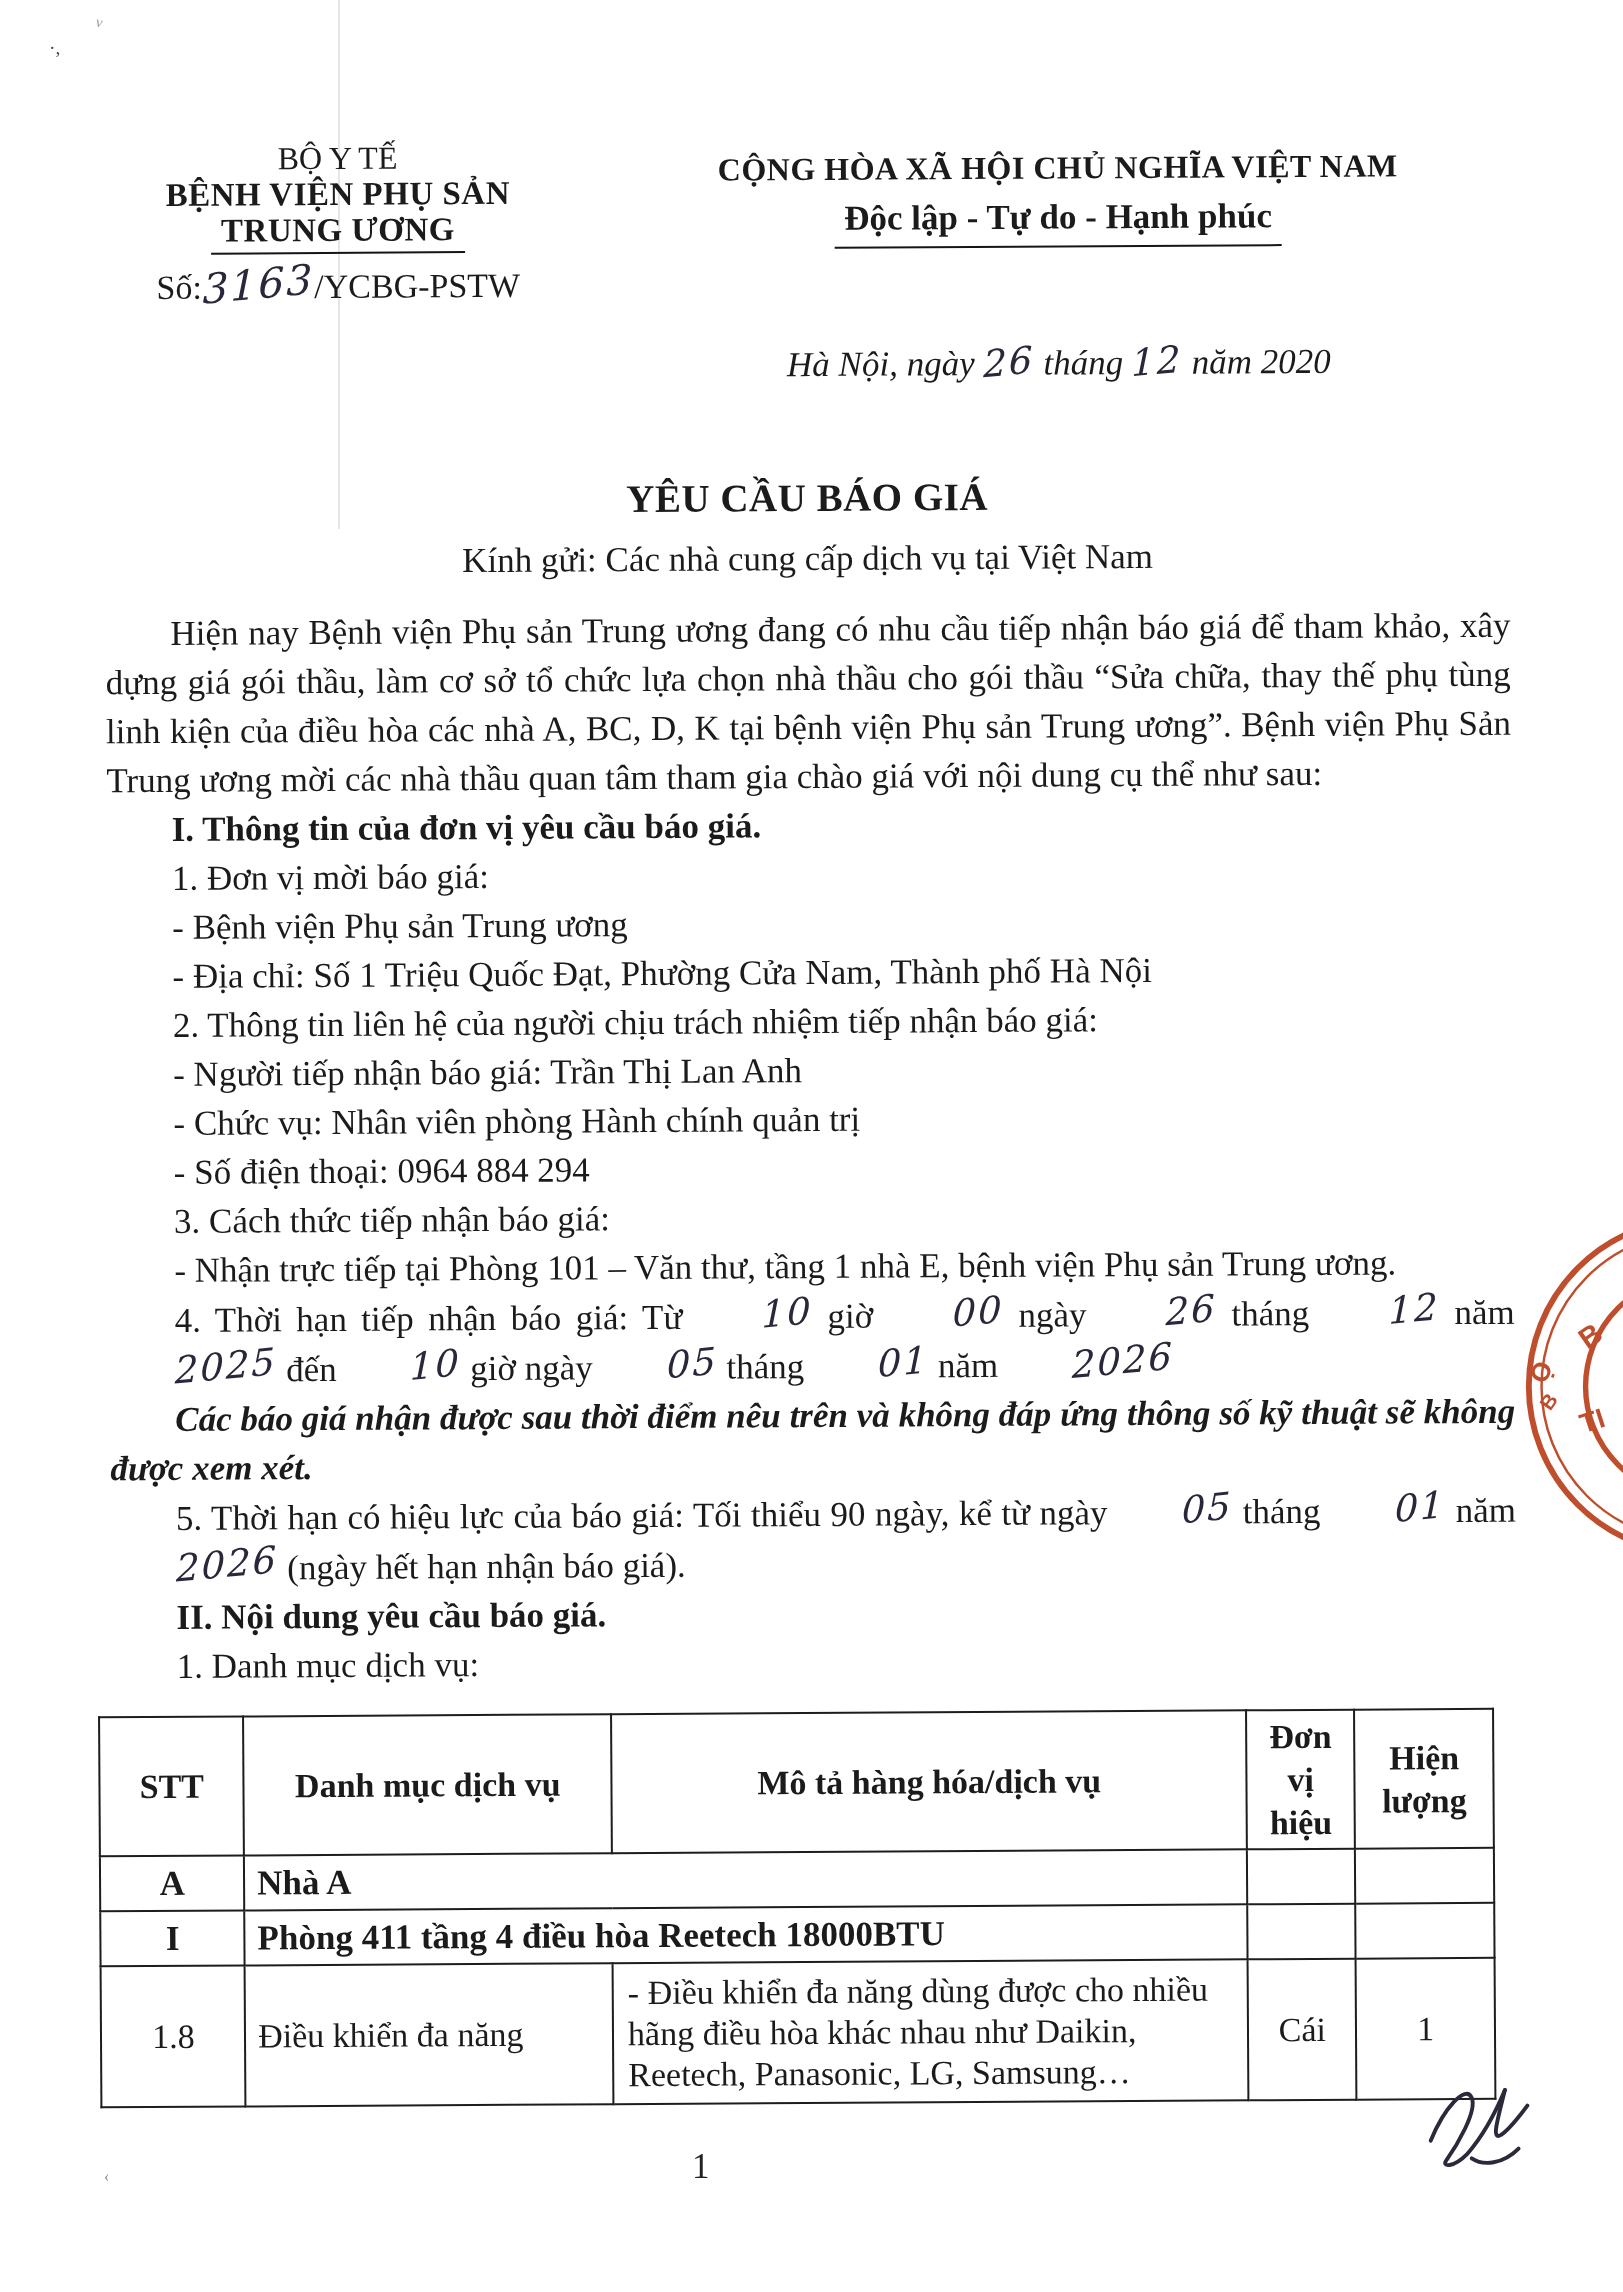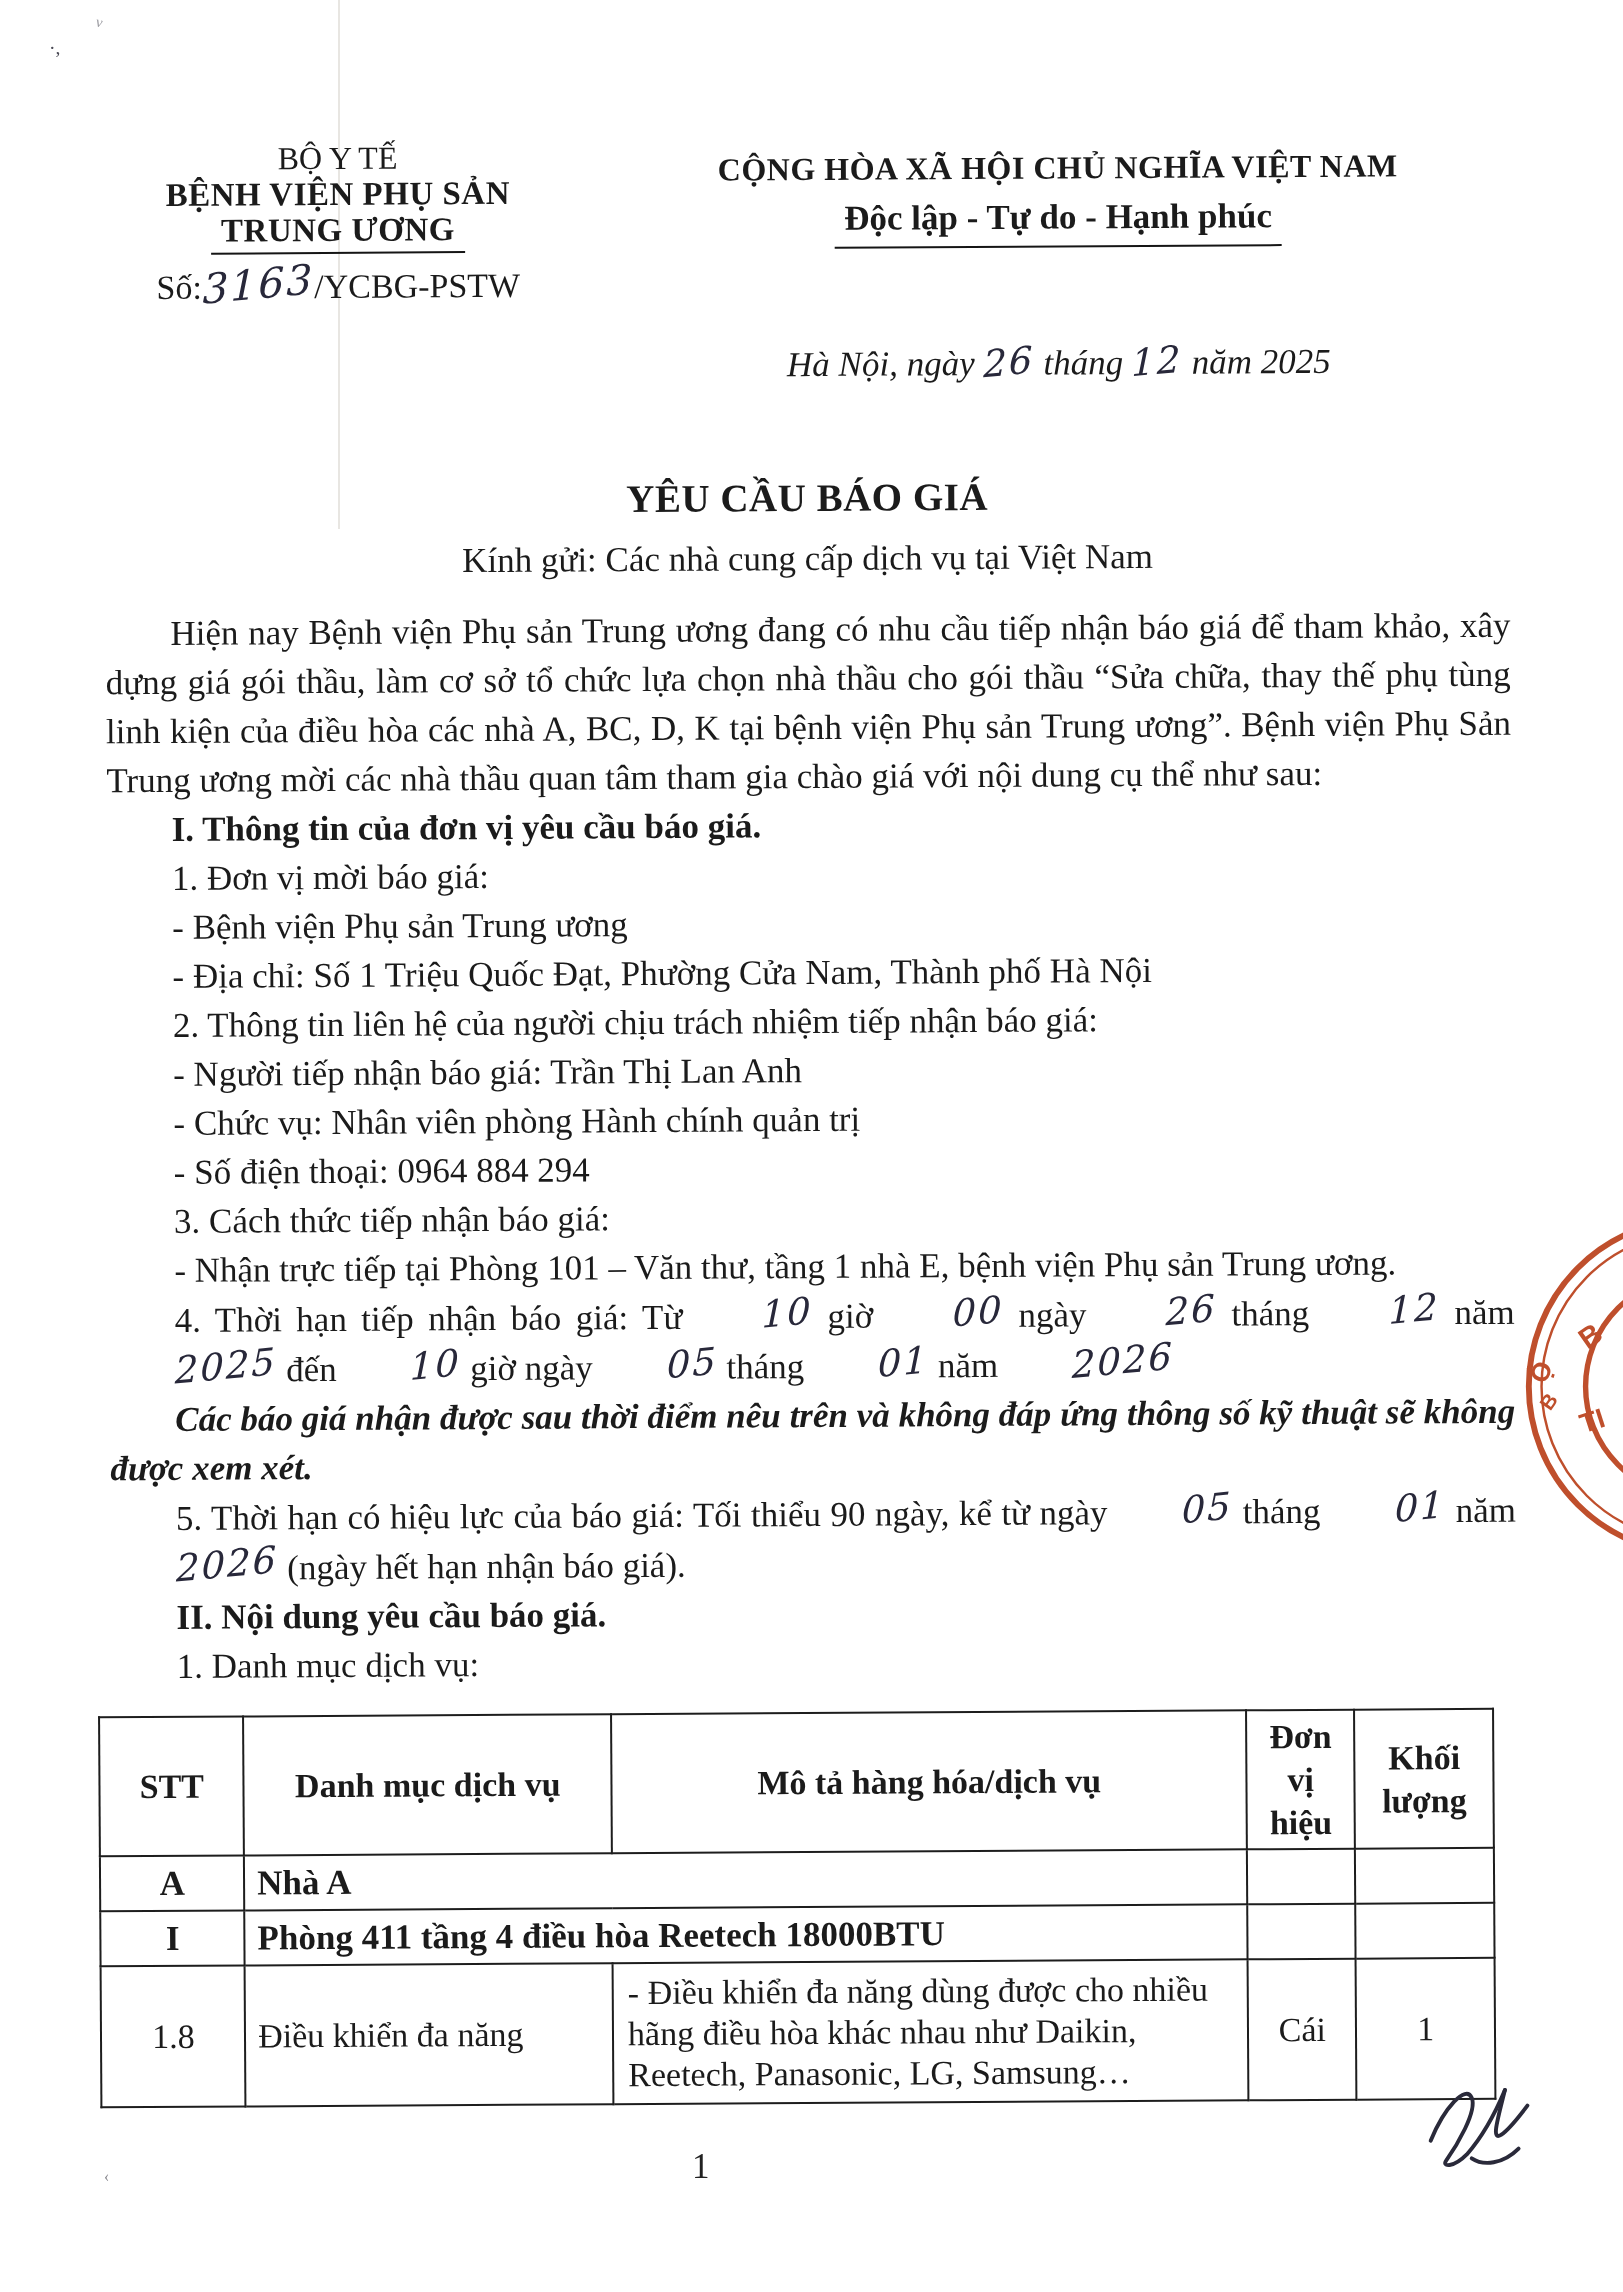--- a/index.html
+++ b/index.html
@@ -84,21 +84,21 @@
     <div class="hdr">
       <div class="hdr-left">
         <div class="ministry">BỘ Y TẾ</div>
         <div class="org">BỆNH VIỆN PHỤ SẢN</div>
         <div class="org"><span class="u-line">TRUNG ƯƠNG</span></div>
         <div class="doc-num"><span>Số:</span><span class="hw hw-lg">3163</span><span>/YCBG-PSTW</span></div>
       </div>
       <div class="hdr-right">
         <div class="motto1">CỘNG HÒA XÃ HỘI CHỦ NGHĨA VIỆT NAM</div>
         <div class="motto2"><span class="u-line">Độc lập - Tự do - Hạnh phúc</span></div>
-        <div class="date-line"><span class="pr">Hà Nội, ngày</span> <span class="hw">26</span> <span class="pr">tháng</span> <span class="hw">12</span> <span class="pr">năm 2025</span> </div>
+        <div class="date-line"><span class="pr">Hà Nội, ngày</span> <span class="hw">26</span> <span class="pr">tháng</span> <span class="hw">12</span> <span class="pr">năm 2020</span> </div>
       </div>
     </div>
 
     <div class="doc-title">YÊU CẦU BÁO GIÁ</div>
     <div class="salutation">Kính gửi: Các nhà cung cấp dịch vụ tại Việt Nam</div>
 
     <p class="intro">Hiện nay Bệnh viện Phụ sản Trung ương đang có nhu cầu tiếp nhận báo giá để tham khảo, xây dựng giá gói thầu, làm cơ sở tổ chức lựa chọn nhà thầu cho gói thầu “Sửa chữa, thay thế phụ tùng linh kiện của điều hòa các nhà A, BC, D, K tại bệnh viện Phụ sản Trung ương”. Bệnh viện Phụ Sản Trung ương mời các nhà thầu quan tâm tham gia chào giá với nội dung cụ thể như sau:</p>
 
     <p class="s-head">I. Thông tin của đơn vị yêu cầu báo giá.</p>
 
@@ -130,21 +130,21 @@
           <col style="width:635px">
           <col style="width:108px">
           <col style="width:139px">
       </colgroup>
       <thead>
         <tr>
           <th>STT</th>
           <th>Danh mục dịch vụ</th>
           <th>Mô tả hàng hóa/dịch vụ</th>
           <th>Đơn vị hiệu</th>
-          <th>Khối lượng</th>
+          <th>Hiện lượng</th>
         </tr>
       </thead>
       <tbody>
           <tr class="row-group">
             <td class="c-stt bold">A</td>
             <td class="c-label bold" colspan="2">Nhà A</td>
             <td class="c-center"></td>
             <td class="c-center"></td>
           </tr>
           <tr class="row-group">

